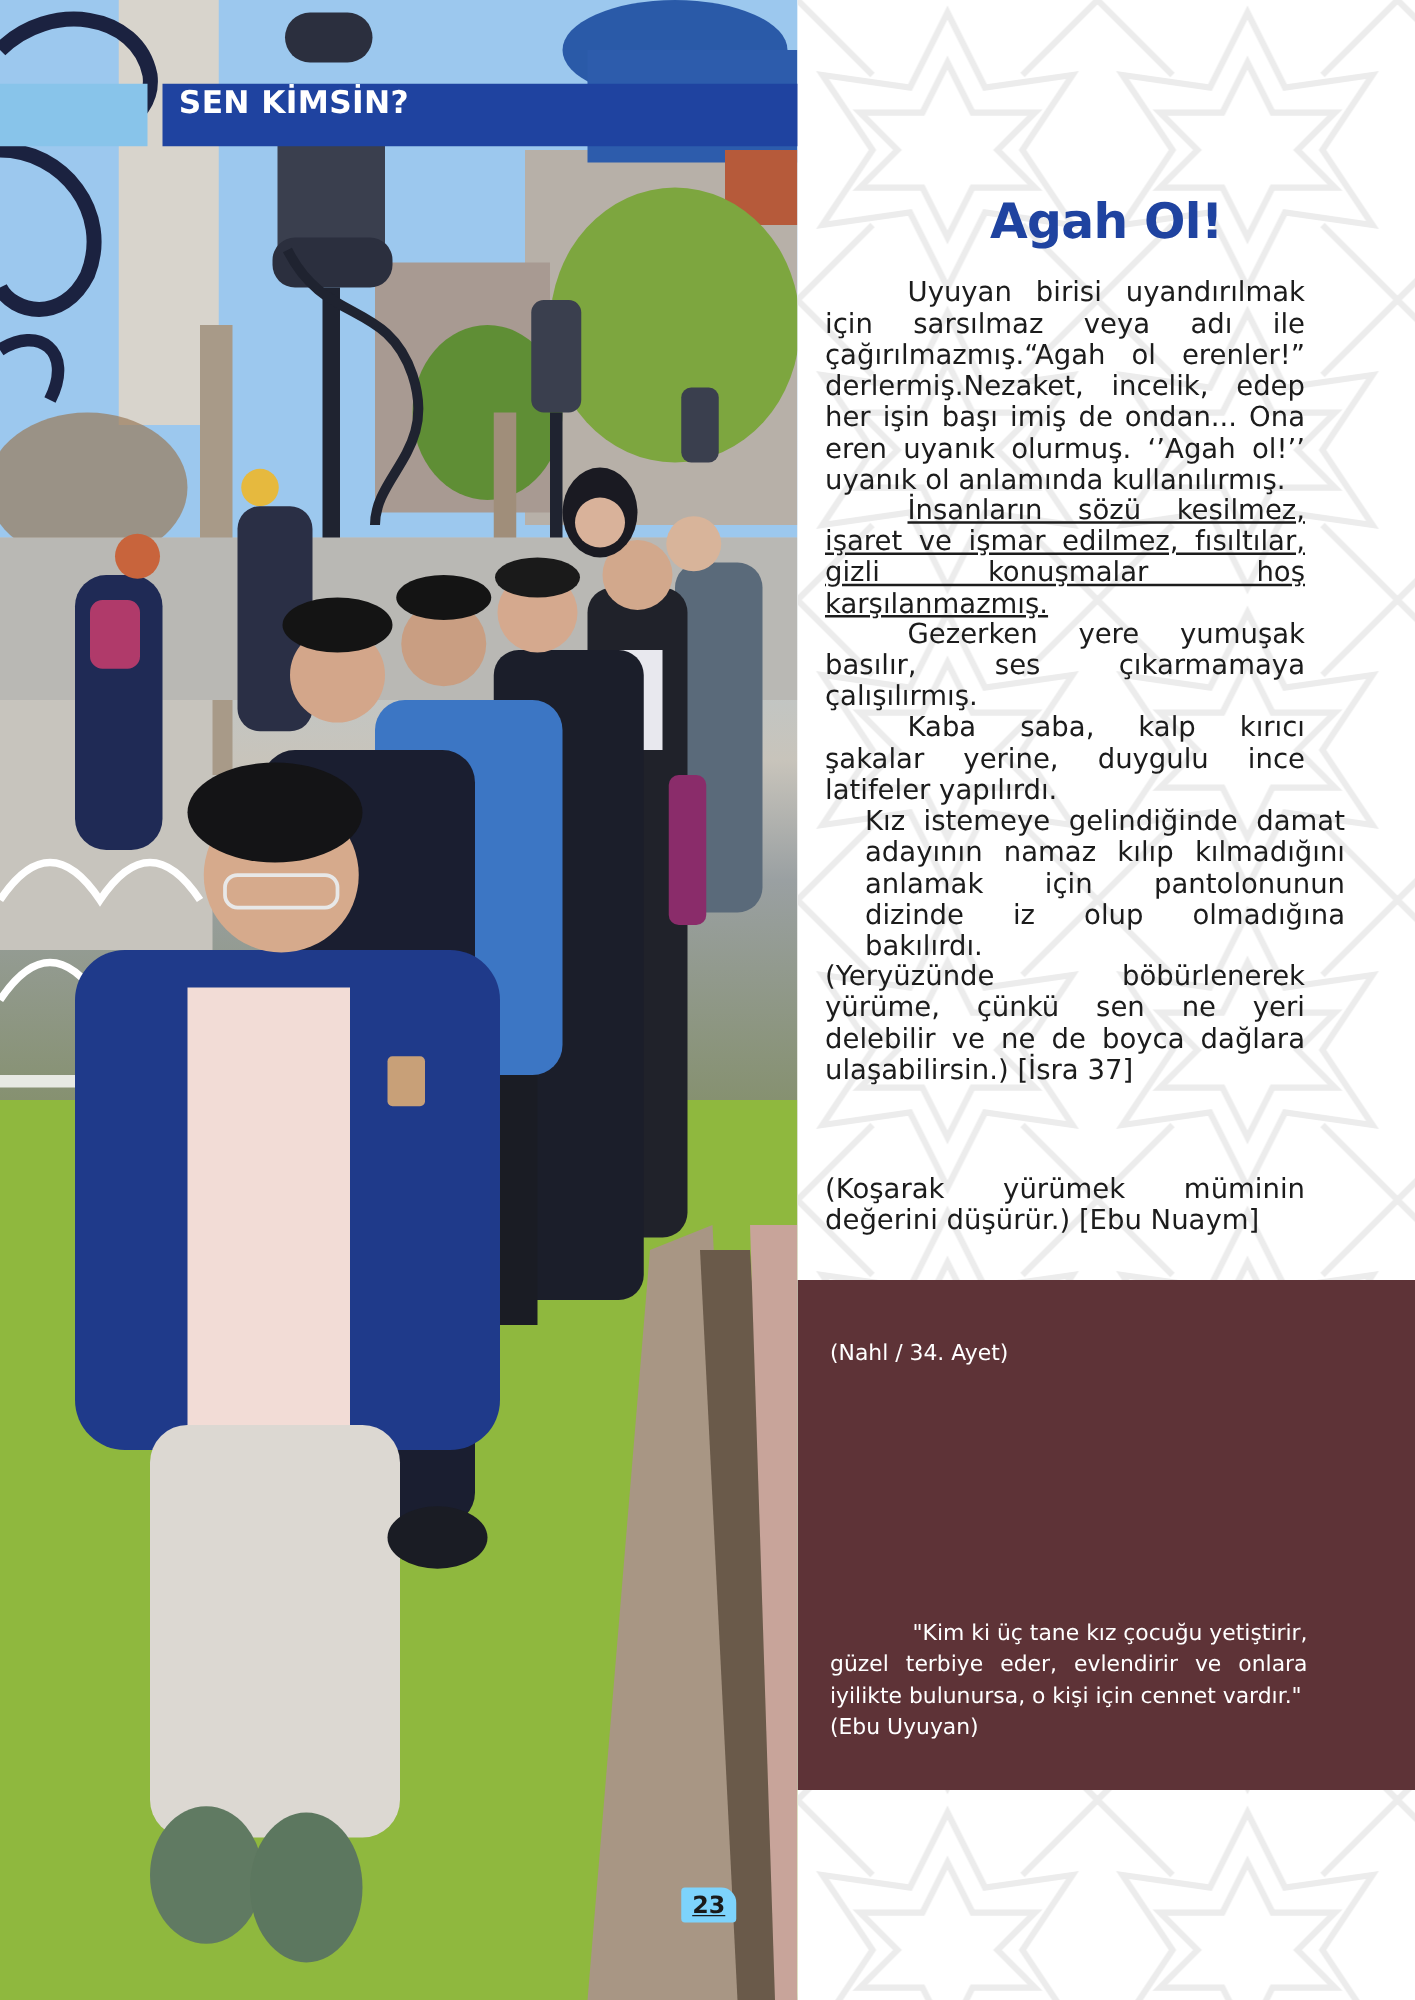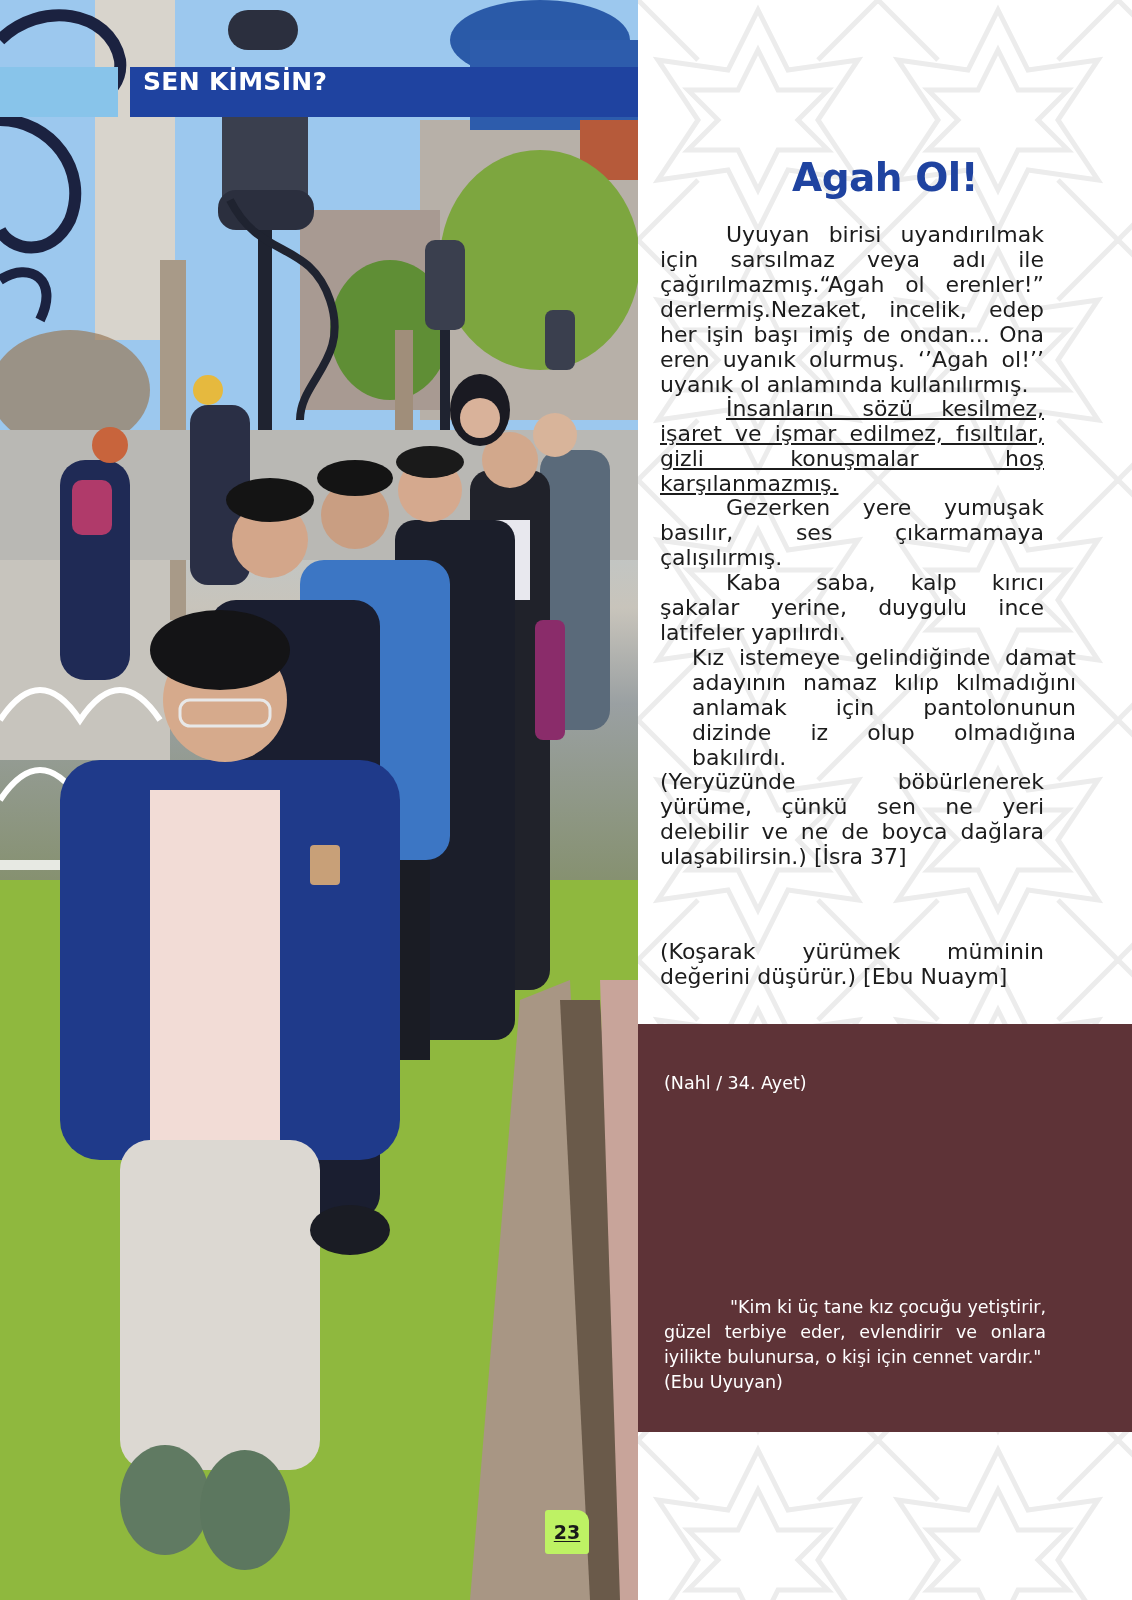--- a/index.html
+++ b/index.html
@@ -62,22 +62,22 @@
     position: absolute; left: 26px; width: 382px;
     font-family: "DejaVu Sans", sans-serif; font-size: 17.5px; line-height: 25px; color: #ffffff;
     text-align: justify;
   }
   .brown-text .indent { display: inline-block; width: 66px; }
   .b1 { top: 22px; }
   .b2 { top: 271px; }
 
   
   .page-num {
-    position: absolute; left: 545px; top: 1510px; width: 44px; height: 44px;
-    background: #bef264; border-radius: 3px 12px 3px 3px;
+    position: absolute; left: 545px; top: 1510px; width: 44px; height: 28px;
+    background: #7dd3fc; border-radius: 3px 12px 3px 3px;
     display: flex; align-items: center; justify-content: center;
   }
   .page-num span {
     font-family: "DejaVu Sans", sans-serif; font-weight: bold; font-size: 19px; color: #1a1a1a;
     text-decoration: underline; text-underline-offset: 2px;
   }
 </style>
 </head>
 <body>
 

